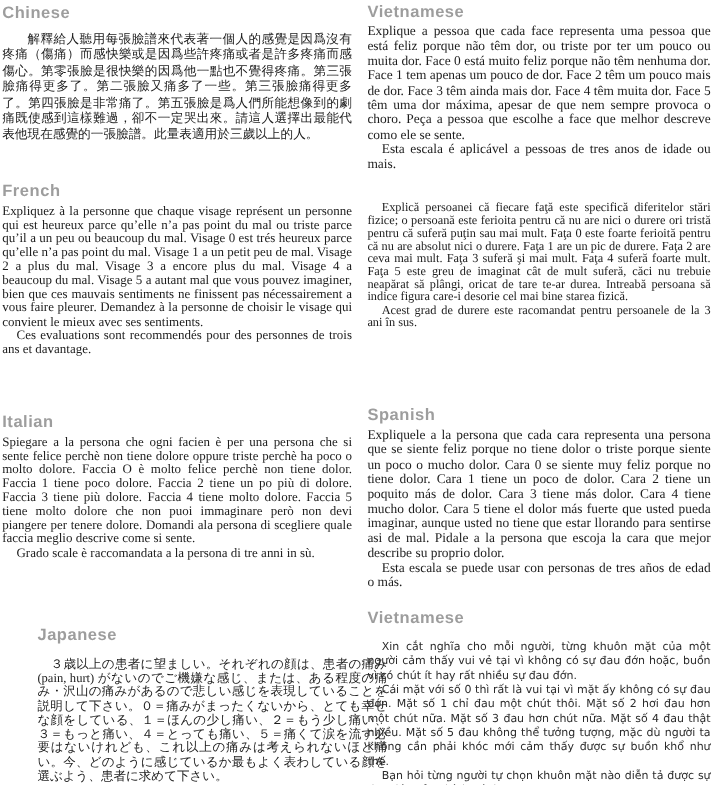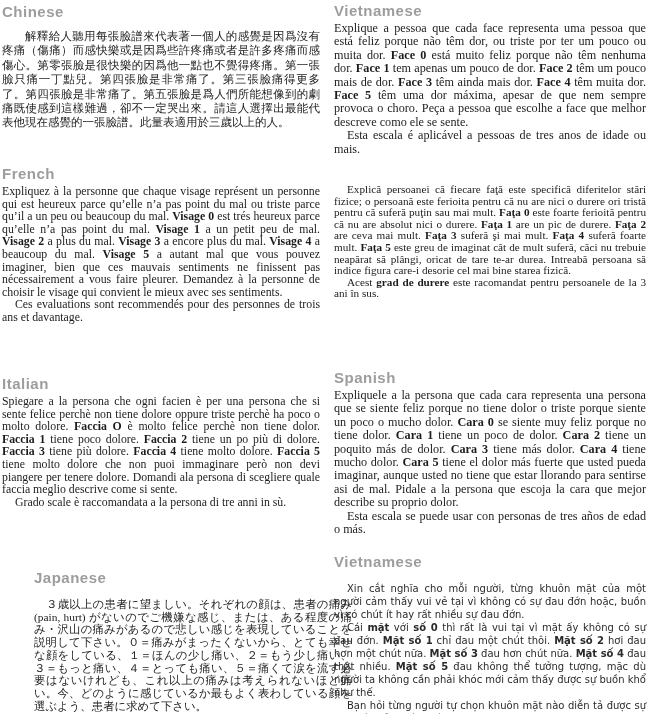--- a/index.html
+++ b/index.html
@@ -67,29 +67,29 @@
     font-size: 11.4px;
     line-height: 12.7px;
     text-indent: 12px;
   }
   .sec-vietnamese .para {
     font-family: "DejaVu Sans", sans-serif;
     font-size: 10px;
     line-height: 13px;
     color: #2a2a2a;
   }
-  .b { font-weight: bold; }
+  .b { font-weight: normal; }
 </style>
 </head>
 <body>
 
 <div class="page">
     <section class="section sec-chinese">
       <h2 class="heading">Chinese</h2>
-      <p class="para indent"><span>解釋給人聽用每張臉譜來代表著一個人的感覺是因爲沒有疼痛（傷痛）而感快樂或是因爲些許疼痛或者是許多疼痛而感傷心。第零張臉是很快樂的因爲他一點也不覺得疼痛。第一張臉只痛一丁點兒。第四張臉是非常痛了。第三張臉痛得更多了。第四張臉是非常痛了。第五張臉是爲人們所能想像到的劇痛既使感到這樣難過，卻不一定哭出來。請這人選擇出最能代表他現在感覺的一張臉譜。此量表適用於三歲以上的人。</span></p>
+      <p class="para indent"><span>解釋給人聽用每張臉譜來代表著一個人的感覺是因爲沒有疼痛（傷痛）而感快樂或是因爲些許疼痛或者是許多疼痛而感傷心。第零張臉是很快樂的因爲他一點也不覺得疼痛。第三張臉痛得更多了。第二張臉又痛多了一些。第三張臉痛得更多了。第四張臉是非常痛了。第五張臉是爲人們所能想像到的劇痛既使感到這樣難過，卻不一定哭出來。請這人選擇出最能代表他現在感覺的一張臉譜。此量表適用於三歲以上的人。</span></p>
     </section>
     <section class="section sec-french">
       <h2 class="heading">French</h2>
       <p class="para"><span>Expliquez à la personne que chaque visage représent un personne qui est heureux parce qu’elle n’a pas point du mal ou triste parce qu’il a un peu ou beaucoup du mal. </span><span class="b">Visage 0</span><span> est trés heureux parce qu’elle n’a pas point du mal. </span><span class="b">Visage 1</span><span> a un petit peu de mal. </span><span class="b">Visage 2</span><span> a plus du mal. </span><span class="b">Visage 3</span><span> a encore plus du mal. </span><span class="b">Visage 4</span><span> a beaucoup du mal. </span><span class="b">Visage 5</span><span> a autant mal que vous pouvez imaginer, bien que ces mauvais sentiments ne finissent pas nécessairement a vous faire pleurer. Demandez à la personne de choisir le visage qui convient le mieux avec ses sentiments.</span></p>
       <p class="para indent"><span>Ces evaluations sont recommendés pour des personnes de trois ans et davantage.</span></p>
     </section>
     <section class="section sec-italian">
       <h2 class="heading">Italian</h2>
       <p class="para"><span>Spiegare a la persona che ogni facien è per una persona che si sente felice perchè non tiene dolore oppure triste perchè ha poco o molto dolore. </span><span class="b">Faccia O</span><span> è molto felice perchè non tiene dolor. </span><span class="b">Faccia 1</span><span> tiene poco dolore. </span><span class="b">Faccia 2</span><span> tiene un po più di dolore. </span><span class="b">Faccia 3</span><span> tiene più dolore. </span><span class="b">Faccia 4</span><span> tiene molto dolore. </span><span class="b">Faccia 5</span><span> tiene molto dolore che non puoi immaginare però non devi piangere per tenere dolore. Domandi ala persona di scegliere quale faccia meglio descrive come si sente.</span></p>
       <p class="para indent"><span>Grado scale è raccomandata a la persona di tre anni in sù.</span></p>

